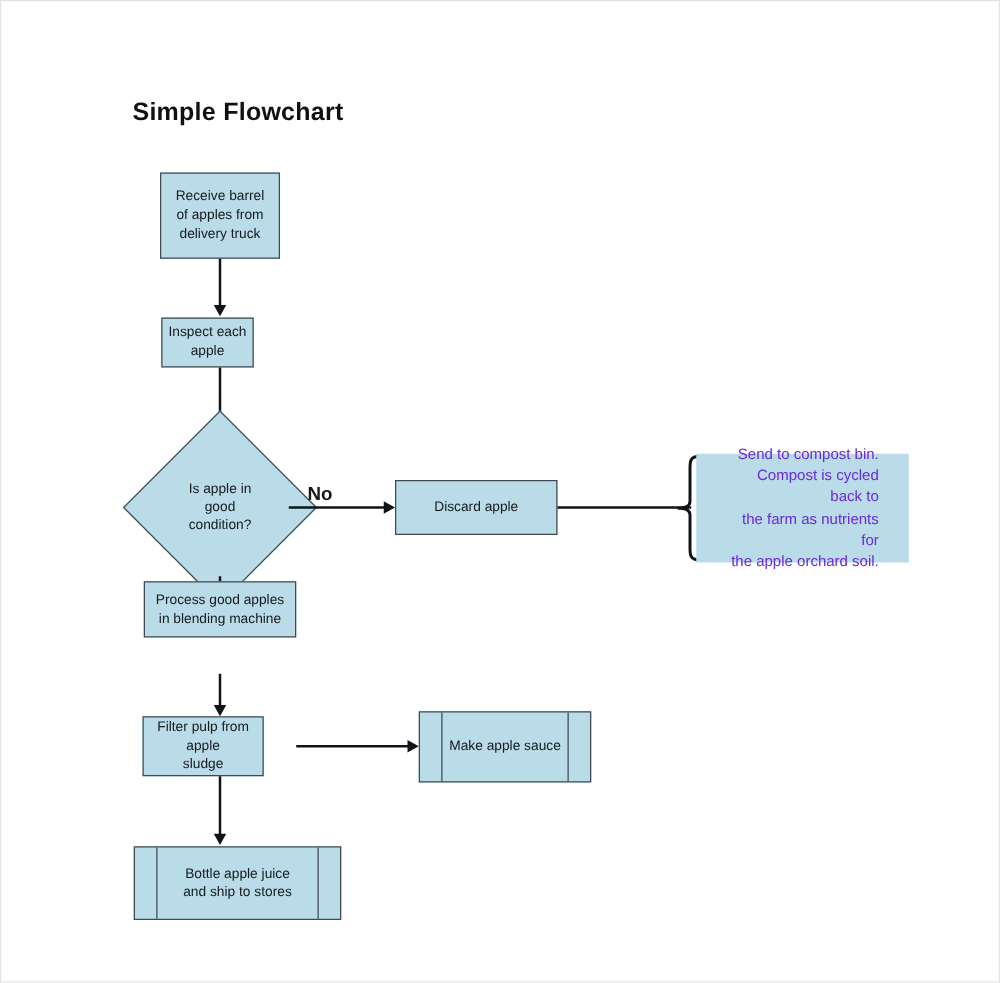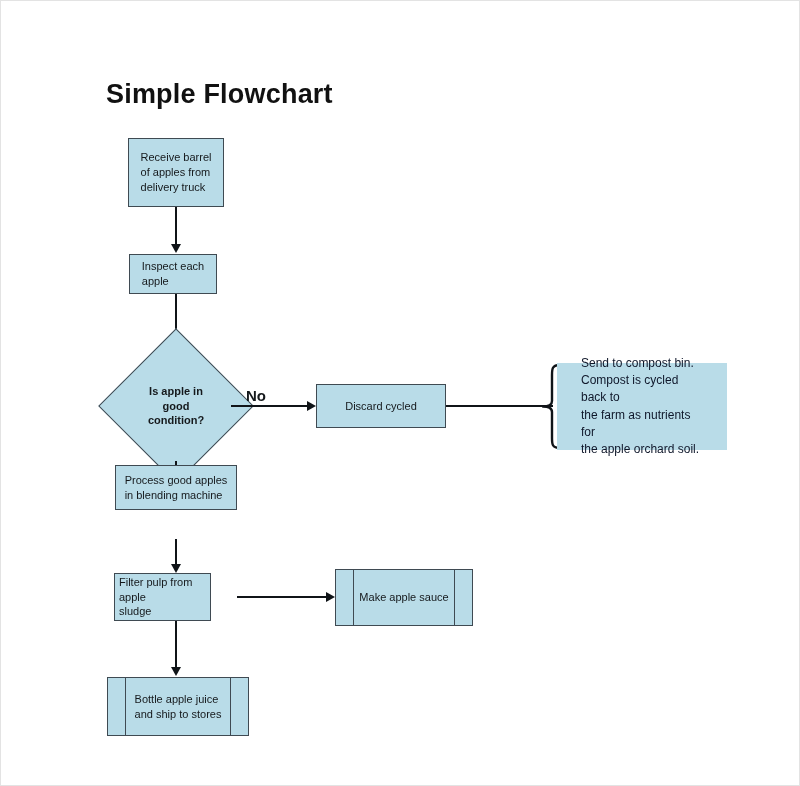--- a/index.html
+++ b/index.html
@@ -18,36 +18,36 @@
     width: 800px;
     height: 786px;
     background: #ffffff;
     border: 1px solid #e3e3e3;
     box-sizing: border-box;
   }
   .title {
     position: absolute;
     left: 105px;
     top: 78px;
-    font-size: 27px;
+    font-size: 20px;
     font-weight: bold;
     color: #111111;
     letter-spacing: 0.2px;
     white-space: nowrap;
   }
   
   .node {
     position: absolute;
     box-sizing: border-box;
     background: #b9dce8;
     border: 1.5px solid #3f4a52;
     display: flex;
     align-items: center;
     justify-content: center;
-    text-align: left;
+    text-align: center;
     color: #15191c;
     font-size: 11px;
     line-height: 1.35;
     padding: 17px 4px;
   }
   .node .label {
     display: block;
     white-space: pre-line;
   }
   
@@ -60,21 +60,20 @@
     width: 0;
     border-left: 1.5px solid #3f4a52;
   }
   .predef::before { left: 17px; }
   .predef::after  { right: 17px; }
 
   
   .diamond {
     position: absolute;
     box-sizing: border-box;
-    font-weight: bold;
   }
   .diamond .shape {
     position: absolute;
     inset: 0;
     background: #b9dce8;
     border: 1.5px solid #3f4a52;
     transform: rotate(45deg);
     box-sizing: border-box;
   }
   .diamond .label {
@@ -98,24 +97,24 @@
   .annotation .anno-body {
     position: absolute;
     left: 16px;
     top: 0;
     right: 0;
     bottom: 0;
     background: #b9dce8;
     display: flex;
     align-items: center;
     justify-content: center;
-    text-align: left;
+    text-align: right;
     font-size: 12px;
     line-height: 1.42;
-    color: #0f172a;
+    color: #6d28d9;
     padding: 4px 24px;
     box-sizing: border-box;
     white-space: pre-line;
   }
   .annotation .bracket {
     position: absolute;
     left: 0;
     top: 0;
     width: 20px;
     height: 100%;
@@ -162,41 +161,41 @@
 
   <div class="node" style="left:127px; top:137px; width:96px; height:69px;">
     <span class="label">Receive barrel
 of apples from
 delivery truck</span>
   </div>
 
   <div class="conn v" style="left:174px; top:206px; height:38px;"></div>
   <div class="arrow-down" style="left:170px; top:243px;"></div>
 
-  <div class="node" style="left:128px; top:253px; width:88px; height:40px;">
+  <div class="node" style="left:128px; top:253px; width:74px; height:40px;">
     <span class="label">Inspect each
 apple</span>
   </div>
 
   <div class="conn v" style="left:174px; top:293px; height:48px;"></div>
   <div class="arrow-down" style="left:170px; top:340px;"></div>
 
   <div class="diamond" style="left:120px; top:350px; width:110px; height:110px;">
     <div class="shape"></div>
     <div class="label">Is apple in
 good
 condition?</div>
   </div>
 
   <div class="conn h" style="left:230px; top:404px; width:80px;"></div>
   <div class="arrow-right" style="left:306px; top:400px;"></div>
   <div class="edge-label" style="left:245px; top:386px;">No</div>
 
   <div class="node" style="left:315px; top:383px; width:130px; height:44px;">
-    <span class="label">Discard cycled</span>
+    <span class="label">Discard apple</span>
   </div>
 
   <div class="conn h" style="left:445px; top:404px; width:107px;"></div>
 
   <div class="annotation" style="left:540px; top:362px; width:186px; height:87px;">
     <svg class="bracket" viewBox="0 0 20 87" preserveAspectRatio="none">
       <path d="M19 2 C11 2, 11 6, 11 12 L11 38 C11 42, 8 43.5, 2 43.5 C8 43.5, 11 45, 11 49 L11 75 C11 81, 11 85, 19 85" fill="none" stroke="#101418" stroke-width="2.4" stroke-linecap="round" stroke-linejoin="round"></path>
     </svg>
     <div class="anno-body">Send to compost bin.
 Compost is cycled back to
@@ -224,18 +223,18 @@
   <div class="conn h" style="left:236px; top:595px; width:93px;"></div>
   <div class="arrow-right" style="left:325px; top:591px;"></div>
 
   <div class="node predef" style="left:334px; top:568px; width:138px; height:57px;">
     <span class="label">Make apple sauce</span>
   </div>
 
   <div class="conn v" style="left:174px; top:620px; height:48px;"></div>
   <div class="arrow-down" style="left:170px; top:666px;"></div>
 
-  <div class="node predef" style="left:106px; top:676px; width:142px; height:59px;">
+  <div class="node predef" style="left:106px; top:676px; width:166px; height:59px;">
     <span class="label">Bottle apple juice
 and ship to stores</span>
   </div>
 
 </div>
 
 </body></html>

